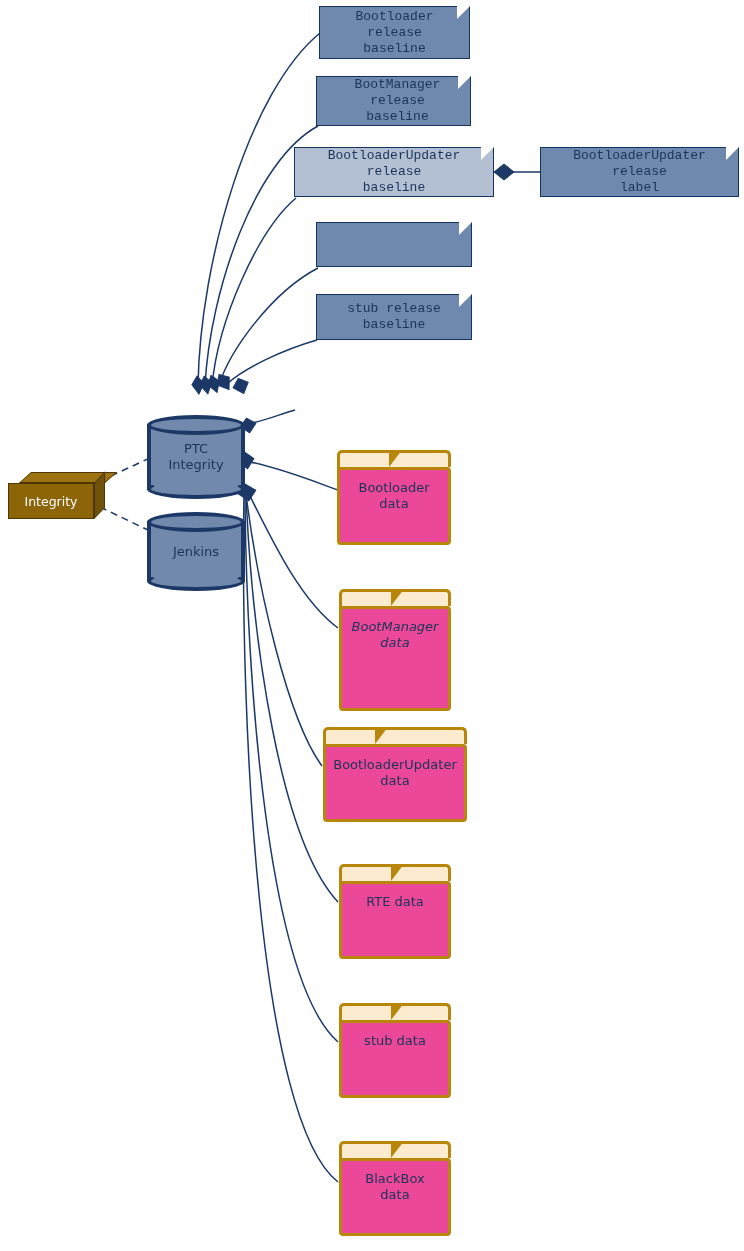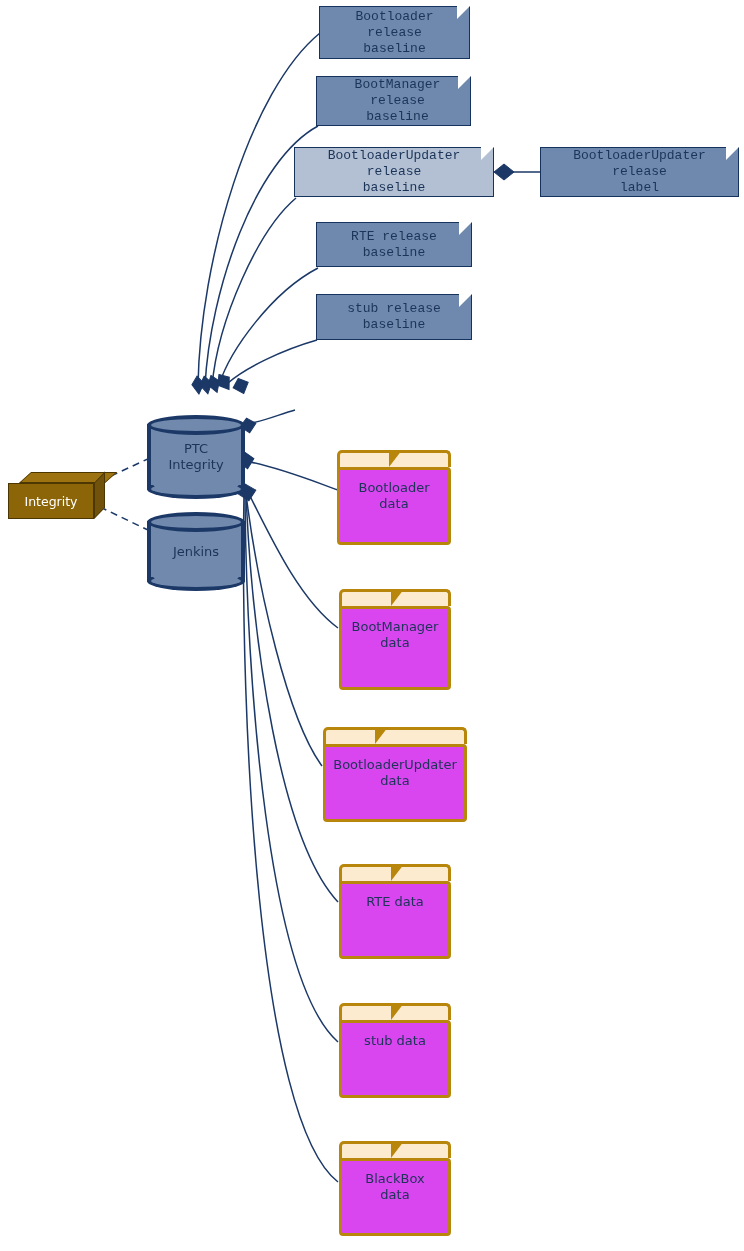--- a/index.html
+++ b/index.html
@@ -177,21 +177,21 @@
     border-bottom: none;
     border-radius: 5px 5px 0 0;
   }
   .folder-body {
     position: absolute;
     left: 0;
     top: 17px;
     bottom: 0;
     width: 100%;
     box-sizing: border-box;
-    background: #d946ef;
+    background: #ec4899;
     border: 3px solid #B8860B;
     border-radius: 0 4px 4px 4px;
     display: flex;
     align-items: flex-start;
     justify-content: center;
     text-align: center;
     color: #1B3458;
     font-size: 13px;
     line-height: 16px;
   }
@@ -268,21 +268,20 @@
     <span class="lbl"><span>BootManager release</span><br><span>baseline</span></span>
   </div>
 
   <div class="artifact highlight" style="left:294px; top:147px; width:200px; height:50px;">
     <span class="fold-tri"></span>
     <span class="lbl"><span>BootloaderUpdater release</span><br><span>baseline</span></span>
   </div>
 
   <div class="artifact" style="left:316px; top:222px; width:156px; height:45px;">
     <span class="fold-tri"></span>
-    <span class="lbl"><span>RTE release baseline</span></span>
   </div>
 
   <div class="artifact" style="left:316px; top:294px; width:156px; height:46px;">
     <span class="fold-tri"></span>
     <span class="lbl"><span>stub release baseline</span></span>
   </div>
 
 
   <div class="artifact" style="left:540px; top:147px; width:199px; height:50px;">
     <span class="fold-tri"></span>
@@ -316,21 +315,21 @@
   </div>
 
   <div class="folder" style="left:337px; top:450px; width:114px; height:95px;">
     <div class="folder-tab"></div>
     <div class="folder-notch"></div>
     <div class="folder-body">
       <span class="lbl"><span>Bootloader</span><br><span>data</span></span>
     </div>
   </div>
 
-  <div class="folder" style="left:339px; top:589px; width:112px; height:101px;">
+  <div class="folder" style="left:339px; top:589px; width:112px; height:122px;font-style:italic;">
     <div class="folder-tab"></div>
     <div class="folder-notch"></div>
     <div class="folder-body">
       <span class="lbl"><span>BootManager</span><br><span>data</span></span>
     </div>
   </div>
 
   <div class="folder" style="left:323px; top:727px; width:144px; height:95px;">
     <div class="folder-tab"></div>
     <div class="folder-notch"></div>

